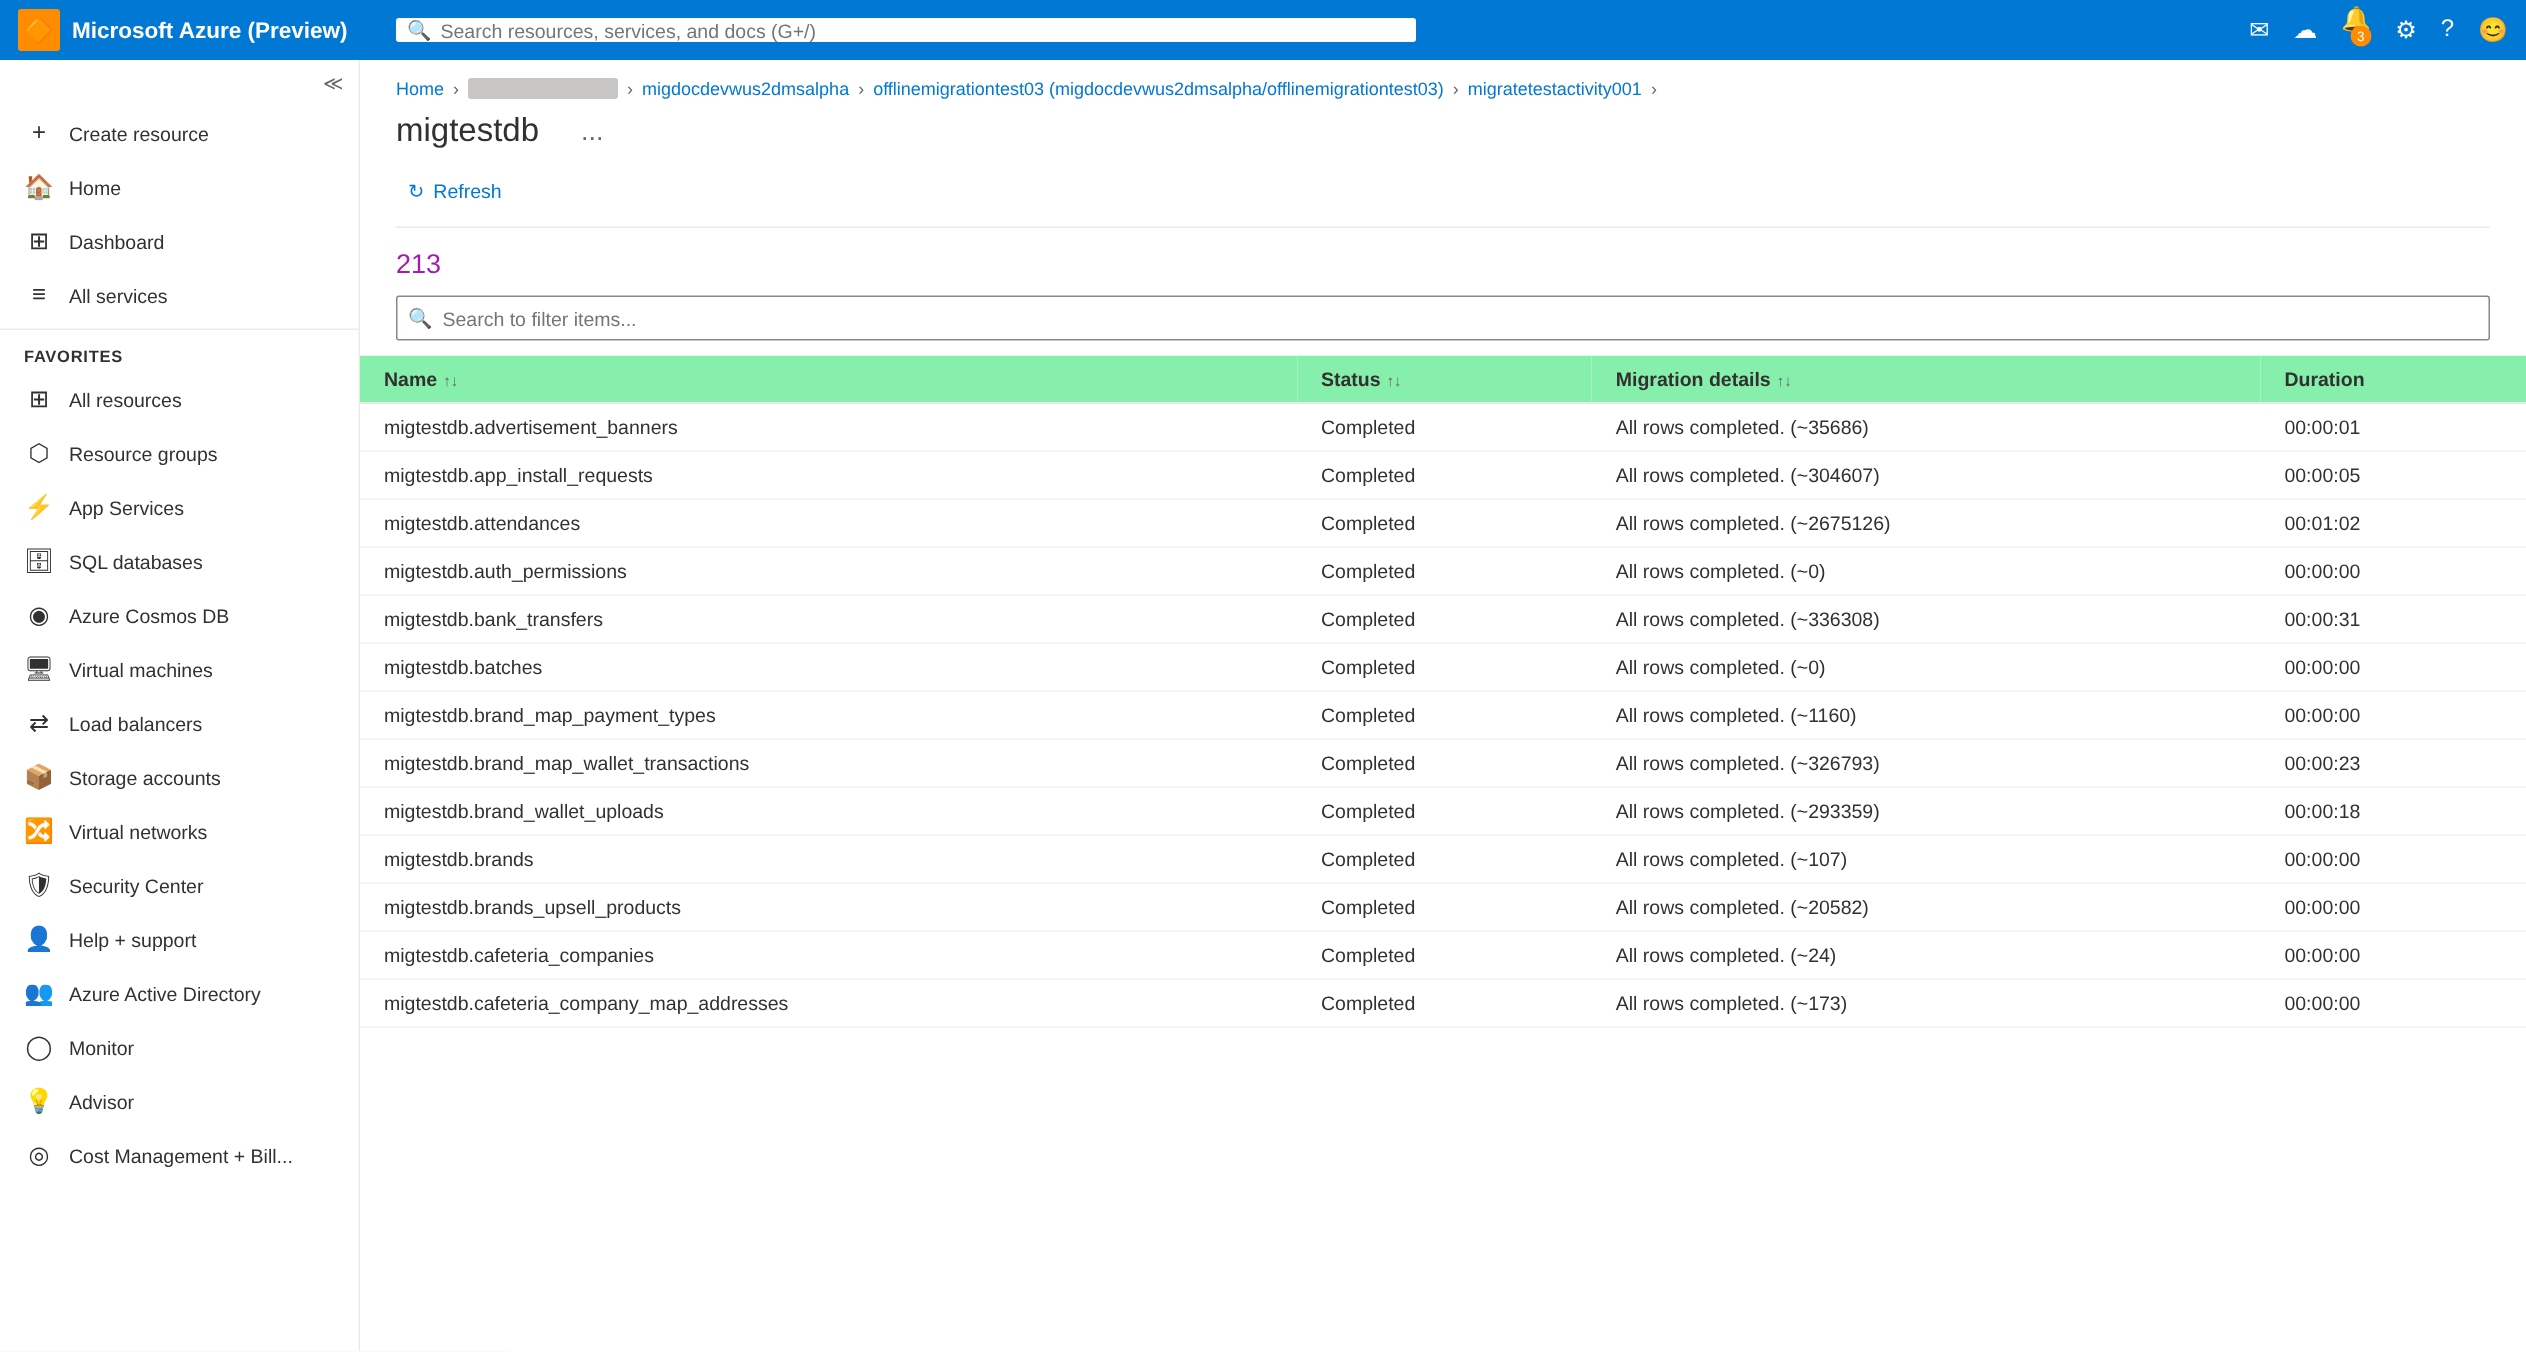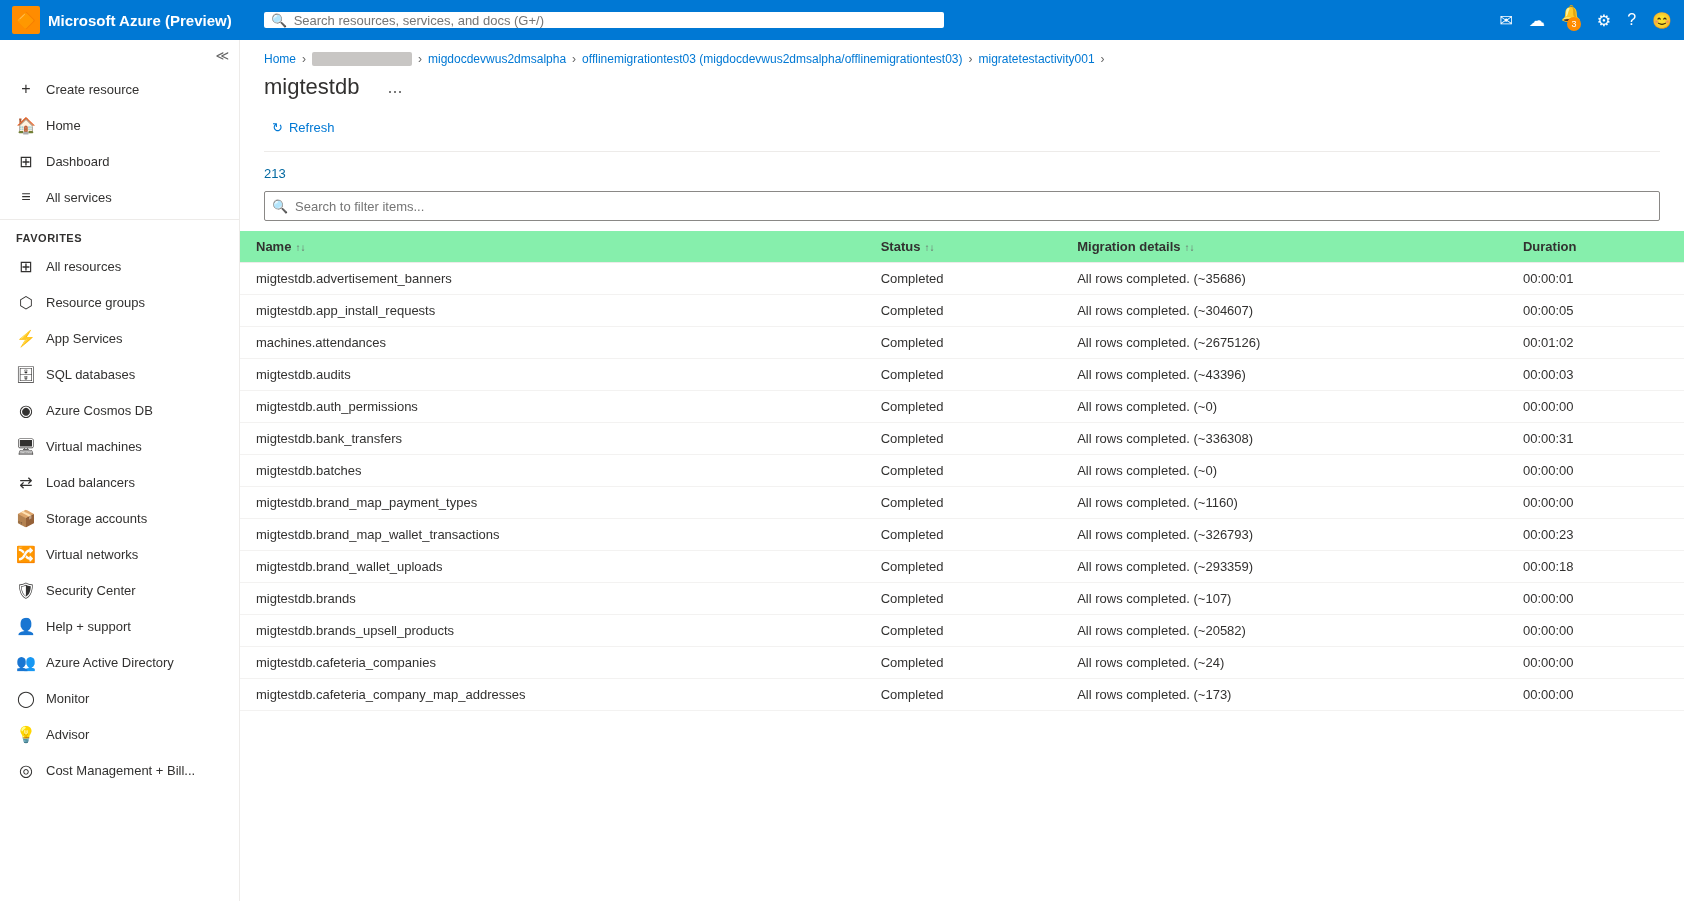--- a/index.html
+++ b/index.html
@@ -221,22 +221,22 @@
 
     .tables-section {
       padding: 12px 24px 0;
     }
     .tables-label {
       font-size: 13px;
       font-weight: 600;
       color: #323130;
     }
     .tables-count {
-      font-size: 13px;
-      color: #0369a1;
+      font-size: 18px;
+      color: #a21caf;
       margin-top: 2px;
     }
 
     .search-filter {
       margin: 10px 24px;
       position: relative;
     }
     .search-filter input {
       width: 100%;
       height: 30px;
@@ -467,32 +467,26 @@
       <td>All rows completed. (~35686)</td>
       <td>00:00:01</td>
     </tr>
             <tr>
       <td>migtestdb.app_install_requests</td>
       <td class="status-completed">Completed</td>
       <td>All rows completed. (~304607)</td>
       <td>00:00:05</td>
     </tr>
             <tr>
-      <td>machines.attendances</td>
+      <td>migtestdb.attendances</td>
       <td class="status-completed">Completed</td>
       <td>All rows completed. (~2675126)</td>
       <td>00:01:02</td>
     </tr>
             <tr>
-      <td>migtestdb.audits</td>
-      <td class="status-completed">Completed</td>
-      <td>All rows completed. (~43396)</td>
-      <td>00:00:03</td>
-    </tr>
-            <tr>
       <td>migtestdb.auth_permissions</td>
       <td class="status-completed">Completed</td>
       <td>All rows completed. (~0)</td>
       <td>00:00:00</td>
     </tr>
             <tr>
       <td>migtestdb.bank_transfers</td>
       <td class="status-completed">Completed</td>
       <td>All rows completed. (~336308)</td>
       <td>00:00:31</td>

